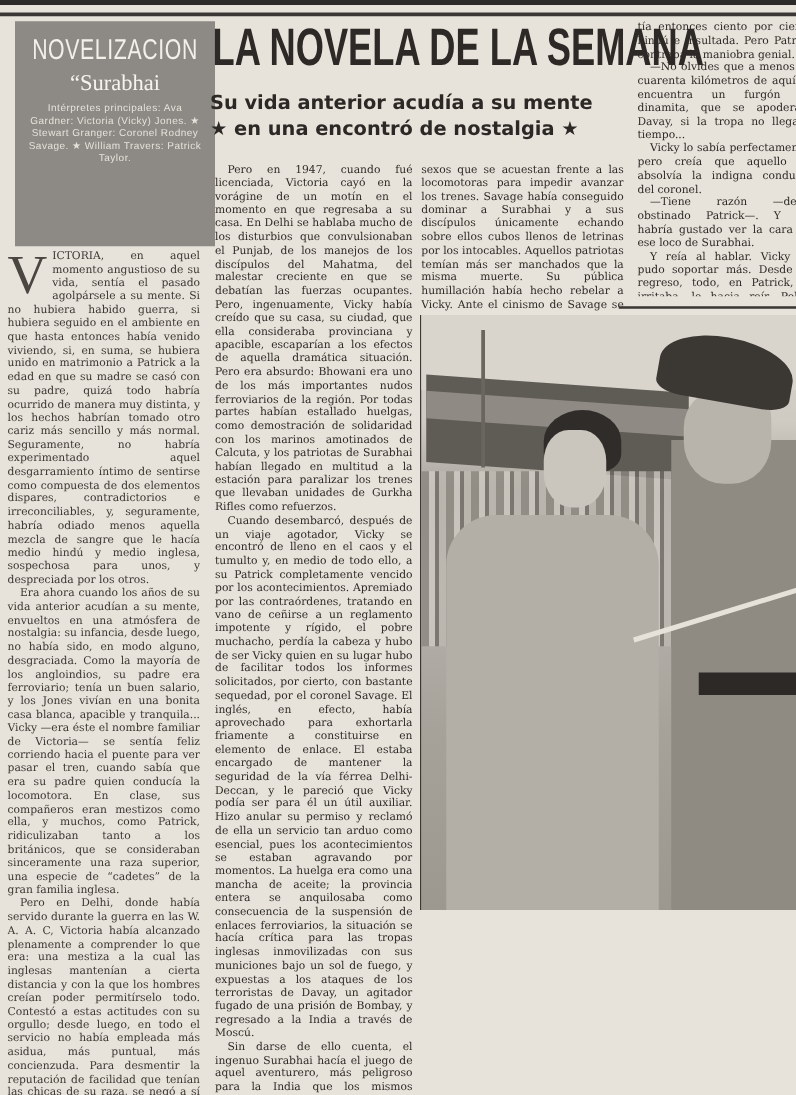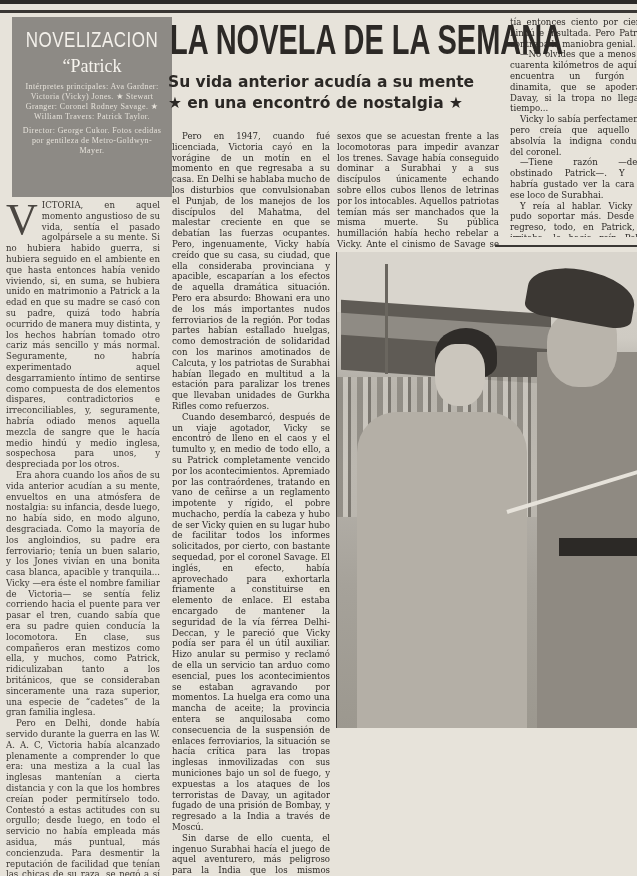--- a/index.html
+++ b/index.html
@@ -20,21 +20,21 @@
     }
     .promo-box .section {
       font-family: "Liberation Sans", sans-serif; font-size: 17px; letter-spacing: 0.5px;
       transform: scaleY(1.35); transform-origin: top; margin-bottom: 10px; color: #f3f0ea;
     }
     .promo-box .title {
       font-family: "Liberation Serif", serif; font-size: 18px; line-height: 19px; margin-top: 2px;
       color: #f7f4ee;
     }
     .promo-box .credits {
-      font-family: Liberation Serif, serif; font-size: 8px; line-height: 10px; margin-top: 6px;
+      font-family: Liberation Sans, sans-serif; font-size: 8px; line-height: 10px; margin-top: 6px;
       padding: 0 8px; color: #e6e2da; letter-spacing: 0.4px;
     }
     .promo-box .credits2 { margin-top: 4px; }
 
     
     .headline {
       position: absolute; left: 170px; top: 16px; width: 330px; text-align: center;
       font-family: "Liberation Sans", sans-serif; font-weight: bold; font-size: 29px;
       letter-spacing: 0px; color: #2c2926; transform: scaleY(1.45); transform-origin: top;
       white-space: nowrap;
@@ -90,23 +90,22 @@
     }
   </style>
 </head>
 <body>
 
 <div class="topbar"></div>
 <div class="topline"></div>
 
 <div class="promo-box">
   <div class="section">NOVELIZACION</div>
-  <div class="title">“Patrick</div>
+  <div class="title">“Surabhai</div>
   <div class="credits">Intérpretes principales: Ava Gardner: Victoria (Vicky) Jones. ★ Stewart Granger: Coronel Rodney Savage. ★ William Travers: Patrick Taylor.</div>
-  <div class="credits credits2">Director: George Cukor. Fotos cedidas por gentileza de Metro-Goldwyn-Mayer.</div>
 </div>
 
 <div class="headline">LA NOVELA DE LA SEMANA</div>
 <div class="subhead">
   <div>Su vida anterior acudía a su mente</div>
   <div>★ en una encontró de nostalgia ★</div>
 </div>
 
 <div class="col col-1">
   <span class="dropcap">V</span>

